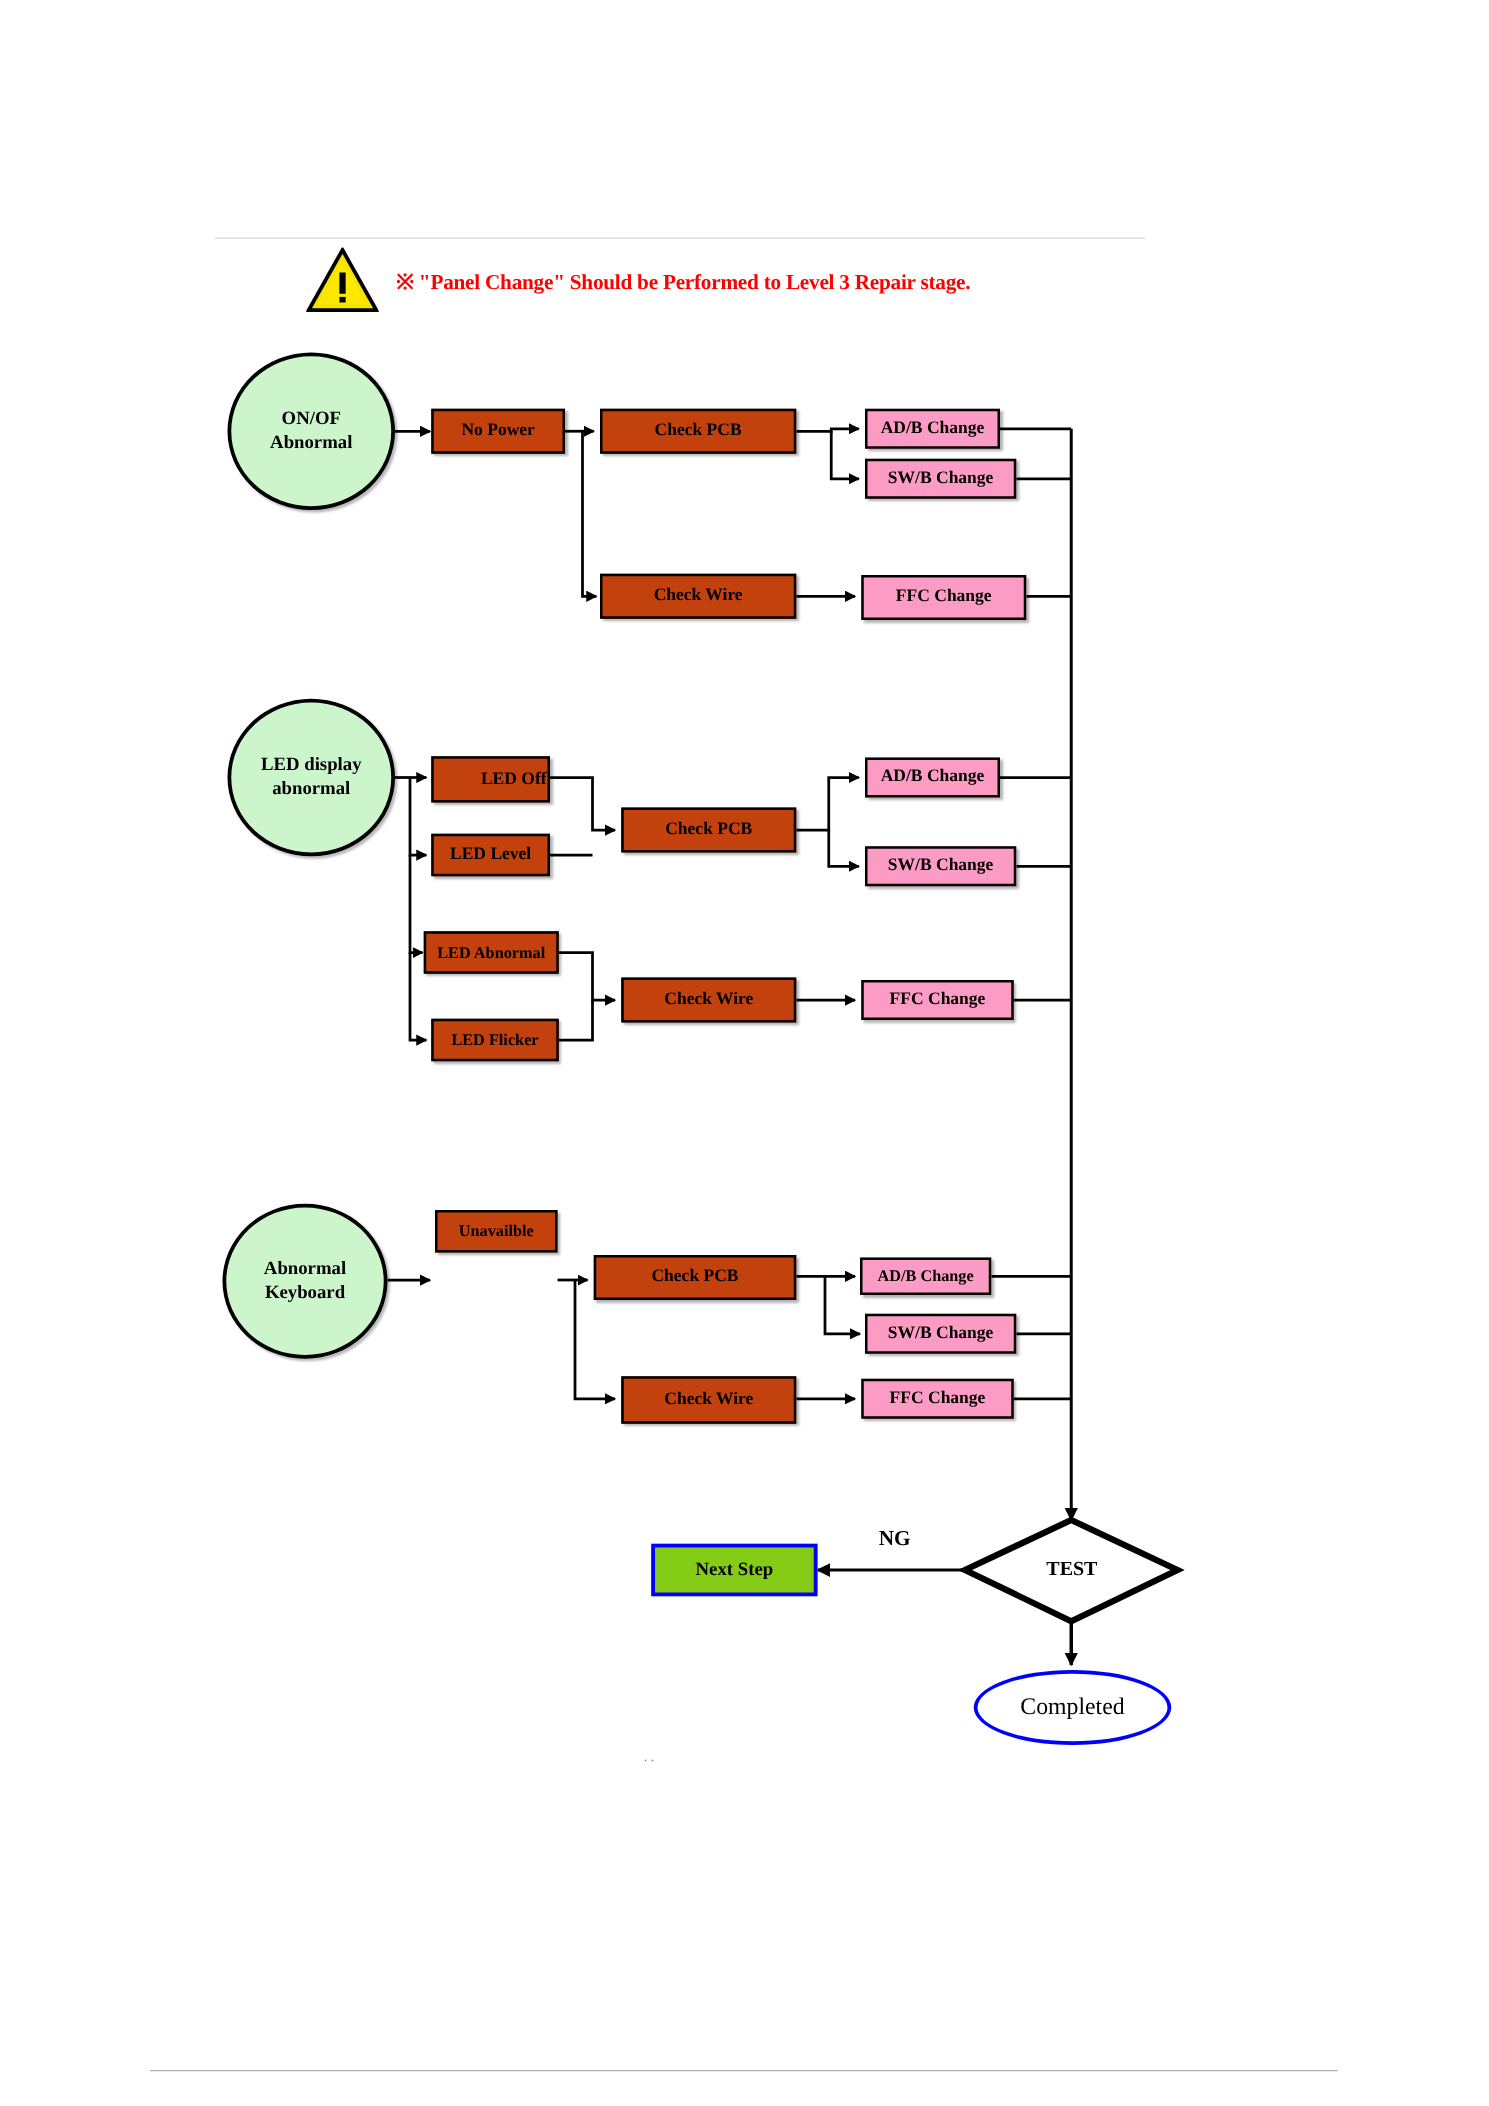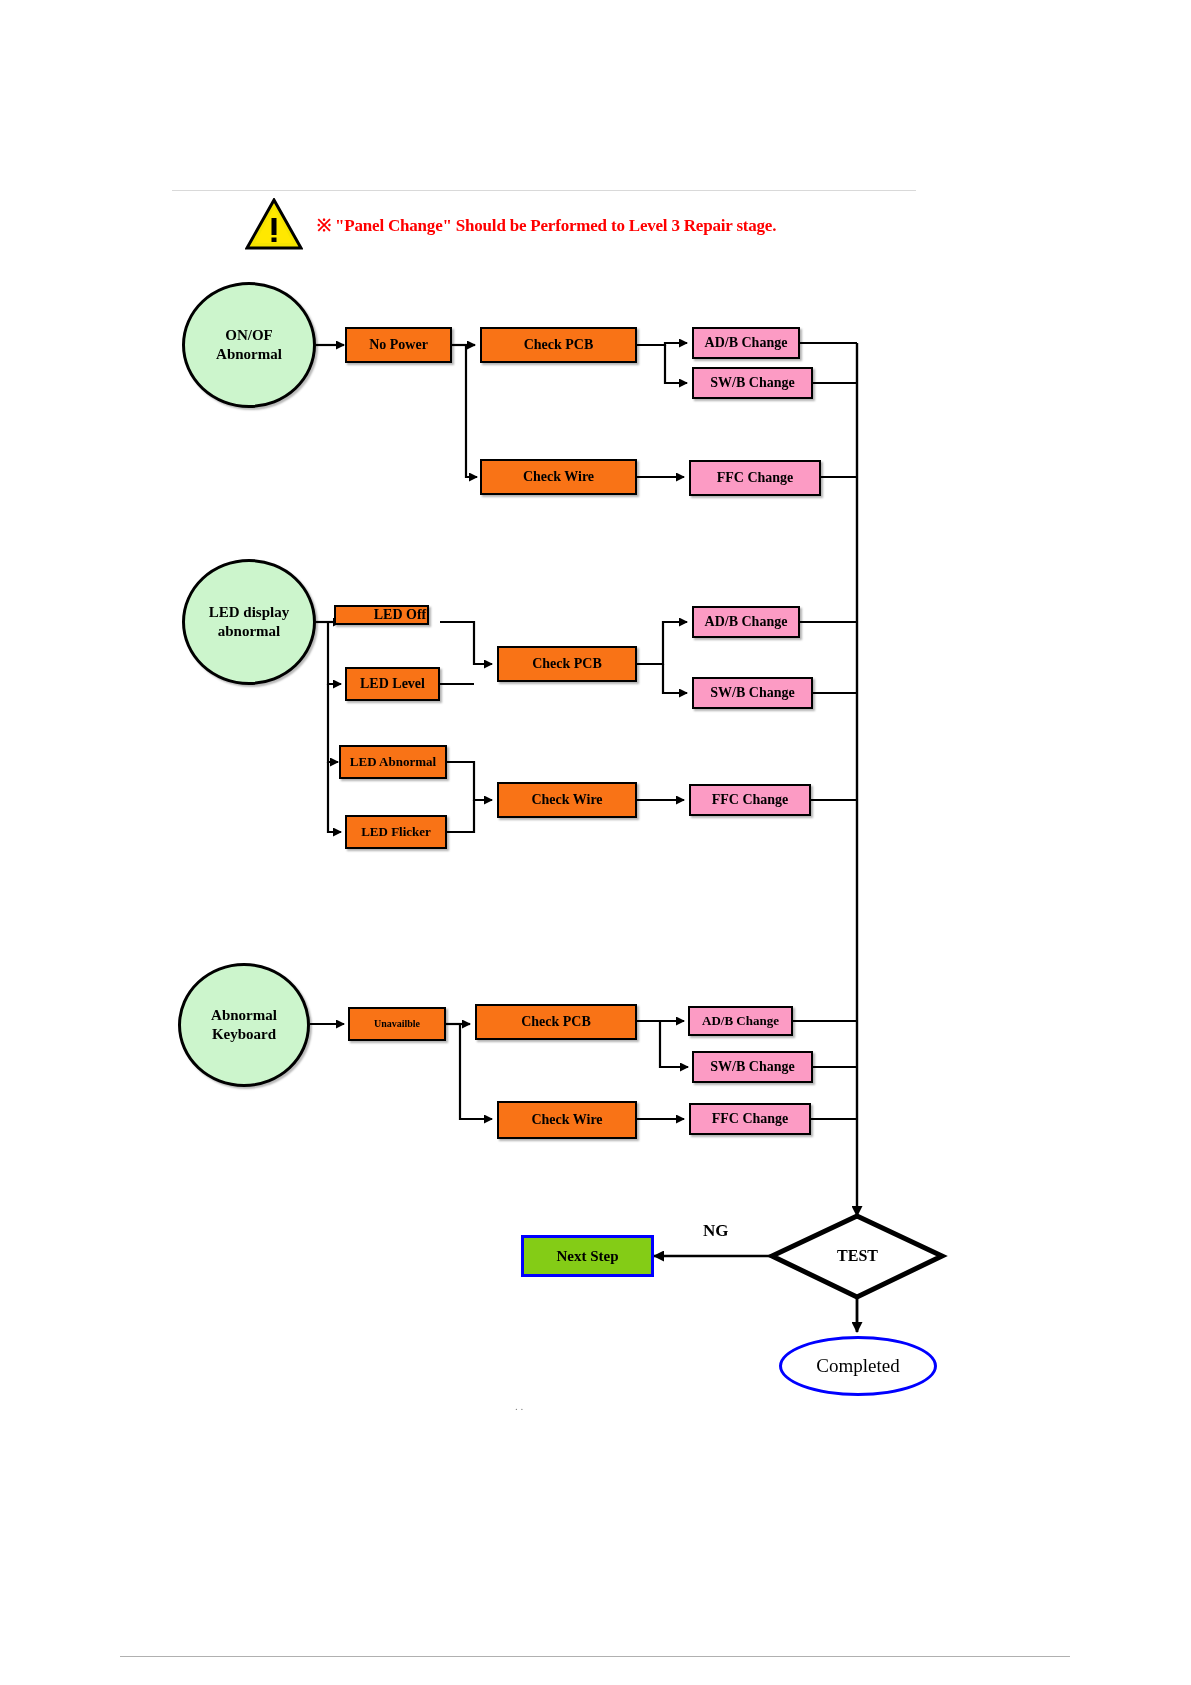--- a/index.html
+++ b/index.html
@@ -64,21 +64,21 @@
 
   .circle {
     border: 3px solid #000000;
     border-radius: 50%;
     background: #ccf5cc;
     font-size: 15px;
     box-shadow: 2px 2px 2px rgba(0,0,0,0.28);
   }
 
   .box-yellow {
-    background: #f97316;
+    background: #c2410c;
     border: 2px solid #000000;
     font-size: 14px;
     box-shadow: 2px 2px 2px rgba(0,0,0,0.30);
   }
 
   .box-pink {
     background: #fc9bc4;
     border: 2px solid #000000;
     font-size: 14px;
     box-shadow: 2px 2px 2px rgba(0,0,0,0.30);
@@ -262,21 +262,21 @@
 
   <div class="node box-pink" style="left:689px; top:460px; width:132px; height:36px;">
     <span>FFC Change</span>
   </div>
 
   <div class="node circle" style="left:182px; top:559px; width:134px; height:126px; flex-direction:column;">
     <span>LED display</span>
     <span>abnormal</span>
   </div>
 
-  <div class="node box-yellow" style="left:334px; top:605px; width:95px; height:20px;padding-left:37px;">
+  <div class="node box-yellow" style="left:345px; top:605px; width:95px; height:37px;padding-left:37px;">
     <span>LED Off</span>
   </div>
 
   <div class="node box-yellow" style="left:345px; top:667px; width:95px; height:34px;">
     <span>LED Level</span>
   </div>
 
   <div class="node box-yellow" style="left:339px; top:745px; width:108px; height:34px; font-size:13px;">
     <span>LED Abnormal</span>
   </div>
@@ -303,21 +303,21 @@
 
   <div class="node box-pink" style="left:689px; top:784px; width:122px; height:32px;">
     <span>FFC Change</span>
   </div>
 
   <div class="node circle" style="left:178px; top:963px; width:132px; height:124px; flex-direction:column;">
     <span>Abnormal</span>
     <span>Keyboard</span>
   </div>
 
-  <div class="node box-yellow" style="left:348px; top:1007px; width:98px; height:34px; font-size:10px;">
+  <div class="node box-yellow" style="left:348px; top:968px; width:98px; height:34px; font-size:13px;">
     <span>Unavailble</span>
   </div>
 
   <div class="node box-yellow" style="left:475px; top:1004px; width:162px; height:36px;">
     <span>Check PCB</span>
   </div>
 
   <div class="node box-yellow" style="left:497px; top:1101px; width:140px; height:38px;">
     <span>Check Wire</span>
   </div>

